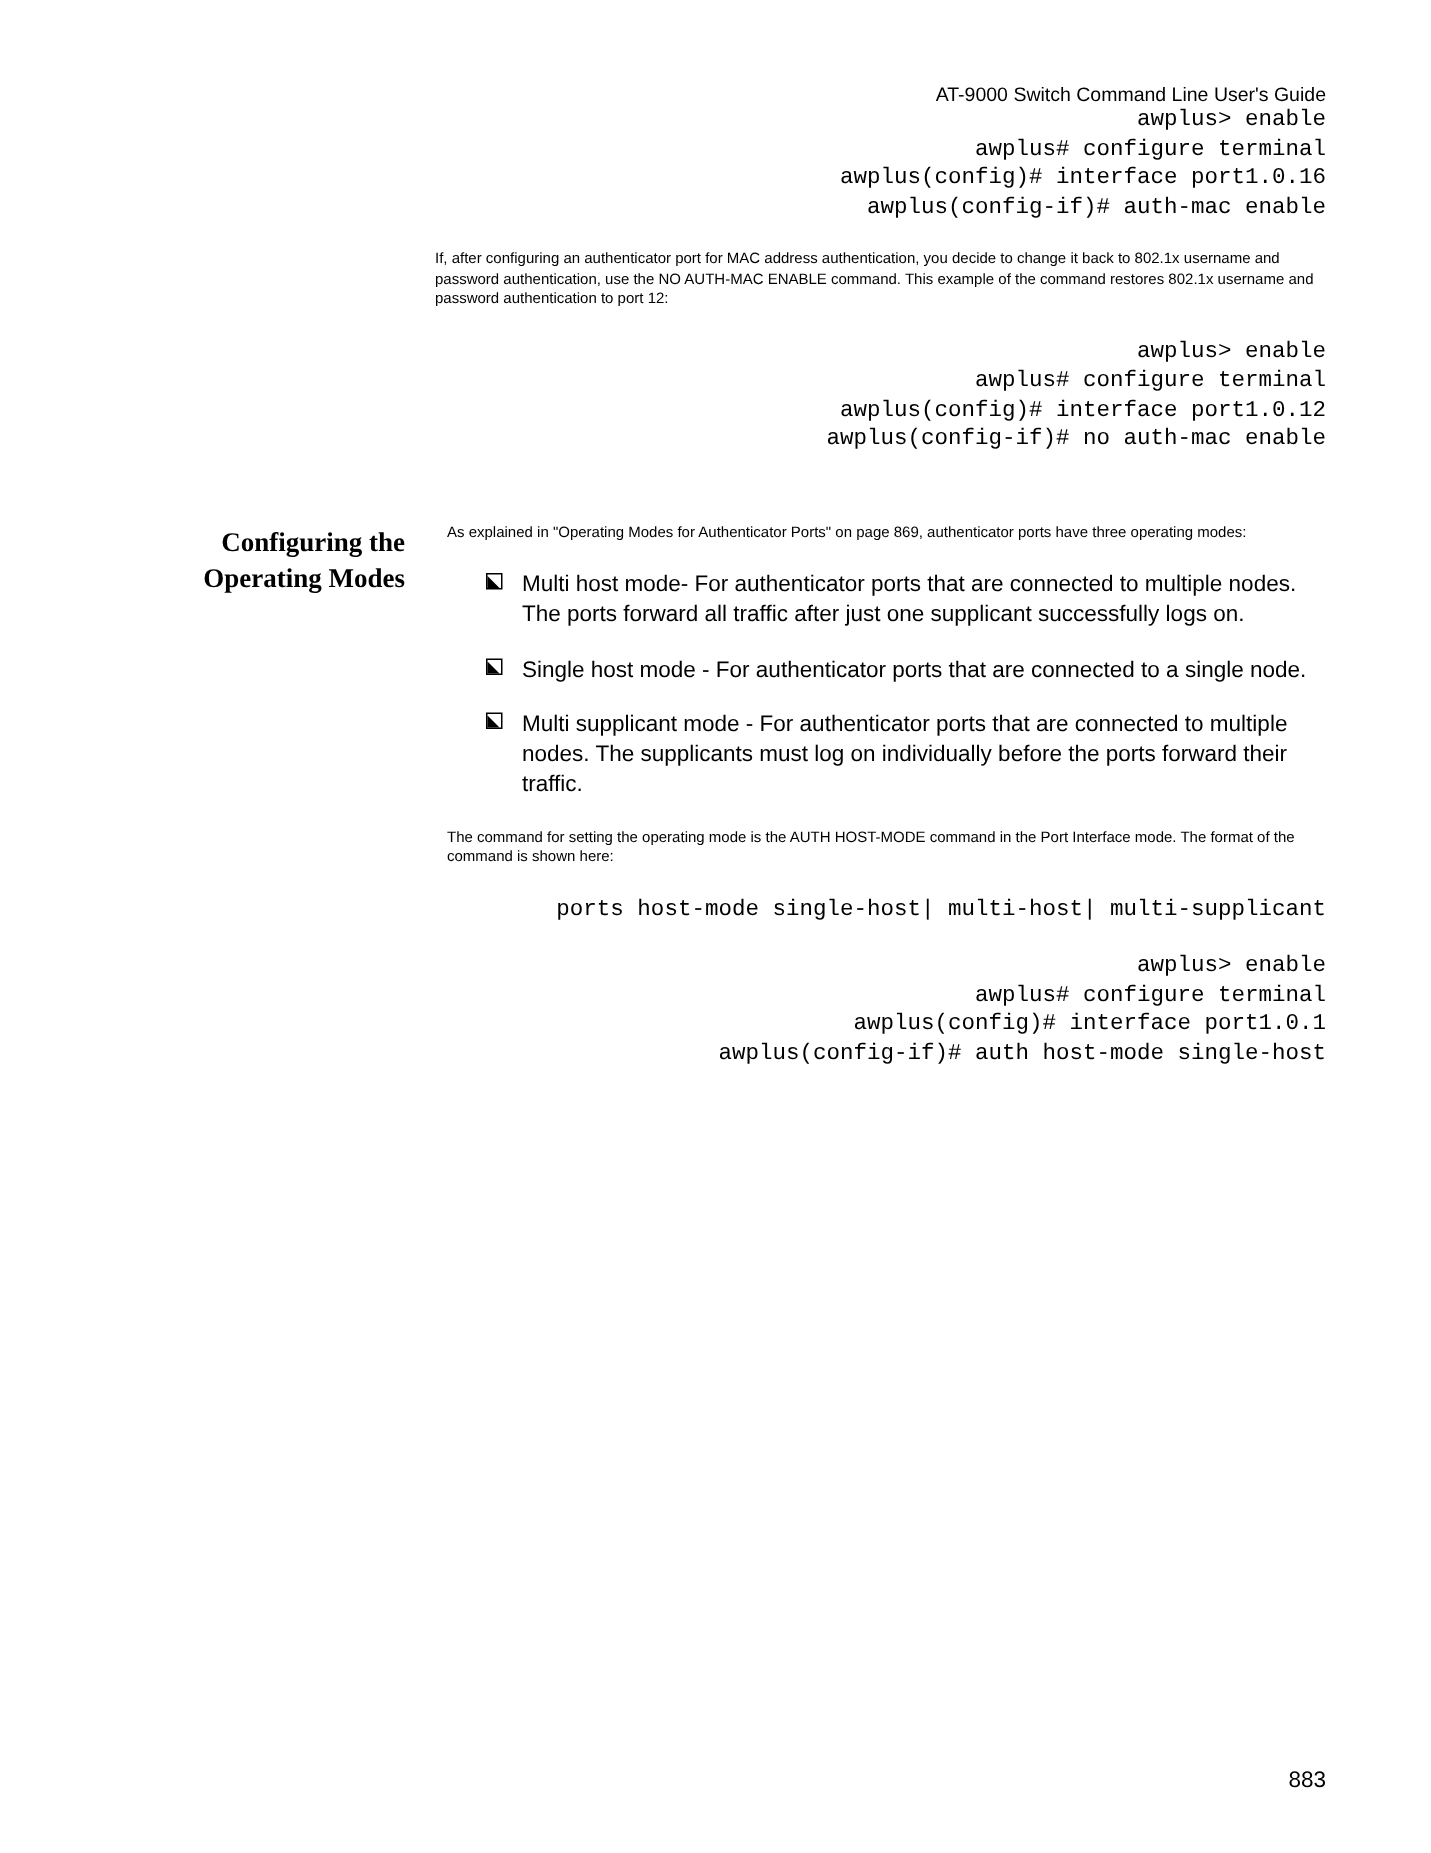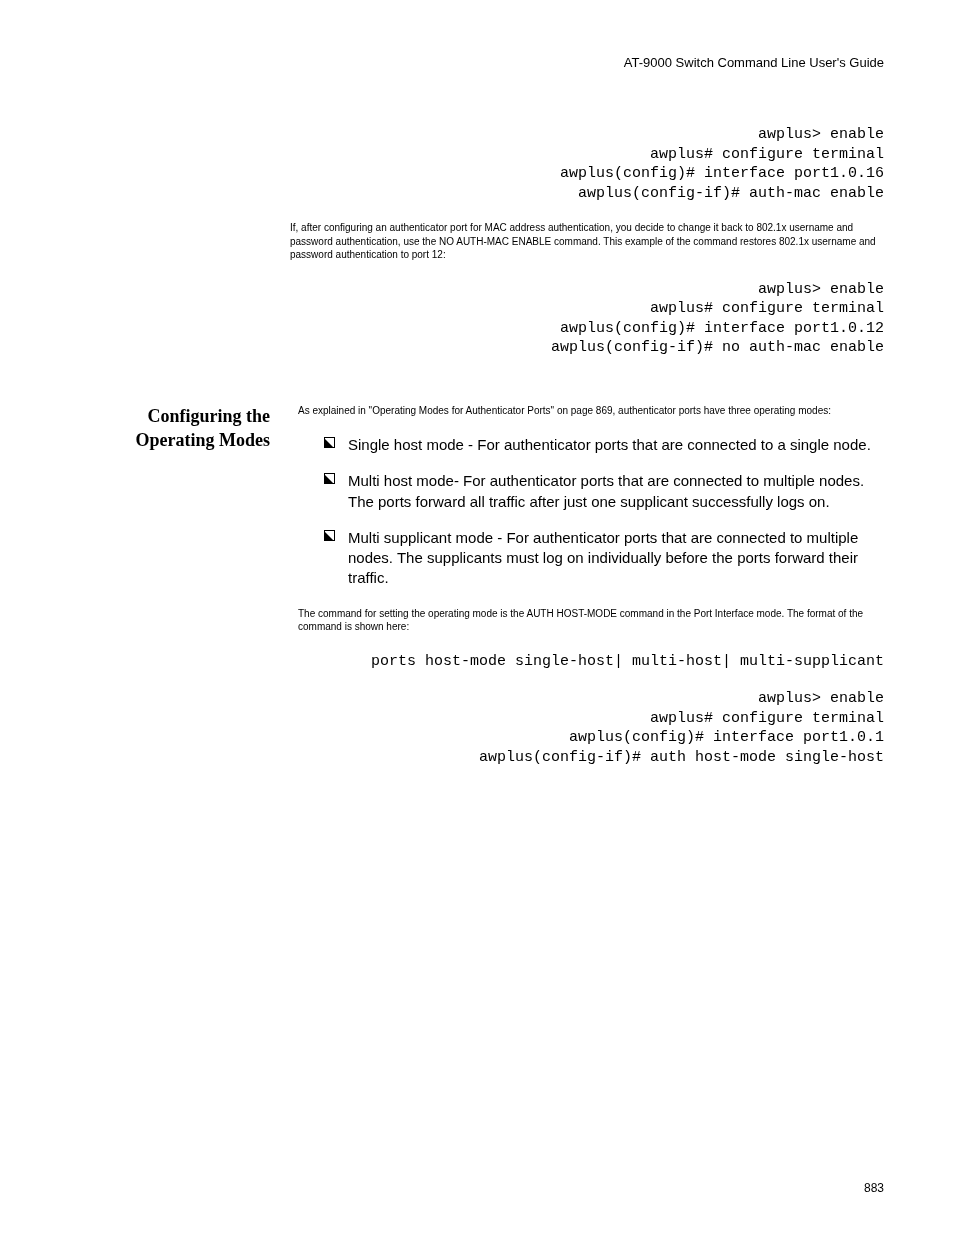--- a/index.html
+++ b/index.html
@@ -17,21 +17,20 @@
     }
     .page {
       padding: 55px 70px 40px 70px;
       height: 100%;
       position: relative;
     }
     .header-text {
       text-align: right;
       font-size: 13px;
       font-family: Arial, sans-serif;
-      margin-bottom: 55px;
     }
     .content-wrapper {
       display: flex;
       gap: 20px;
     }
     .left-col {
       width: 200px;
       flex-shrink: 0;
       padding-top: 0;
     }
@@ -95,21 +94,21 @@
       width: 0;
       height: 0;
       border-left: 8px solid #000;
       border-top: 8px solid transparent;
     }
     .page-num {
       position: absolute;
       bottom: 40px;
       right: 70px;
       font-family: Arial, sans-serif;
-      font-size: 12px;
+      font-size: 15px;
     }
   </style>
 </head>
 <body>
 
 <div class="page">
   <div class="header-text">AT-9000 Switch Command Line User's Guide</div>
 
   <div class="content-wrapper">
     <div class="left-col"></div>
@@ -126,22 +125,22 @@
     </div>
   </div>
 
   <div class="section-row">
     <div class="left-col">
       <div class="section-heading">Configuring the Operating Modes</div>
     </div>
     <div class="right-col">
       <div class="para">As explained in "Operating Modes for Authenticator Ports" on page 869, authenticator ports have three operating modes:</div>
       <ul class="bullet-list">
+        <li><span class="bullet-glyph"></span><span>Multi host mode- For authenticator ports that are connected to multiple nodes. The ports forward all traffic after just one supplicant successfully logs on.</span></li>
         <li><span class="bullet-glyph"></span><span>Single host mode - For authenticator ports that are connected to a single node.</span></li>
-        <li><span class="bullet-glyph"></span><span>Multi host mode- For authenticator ports that are connected to multiple nodes. The ports forward all traffic after just one supplicant successfully logs on.</span></li>
         <li><span class="bullet-glyph"></span><span>Multi supplicant mode - For authenticator ports that are connected to multiple nodes. The supplicants must log on individually before the ports forward their traffic.</span></li>
       </ul>
       <div class="para">The command for setting the operating mode is the AUTH HOST-MODE command in the Port Interface mode. The format of the command is shown here:</div>
       <div class="code-block">ports host-mode single-host| multi-host| multi-supplicant</div>
       <div class="code-block">awplus&gt; enable
 awplus# configure terminal
 awplus(config)# interface port1.0.1
 awplus(config-if)# auth host-mode single-host</div>
     </div>
   </div>

